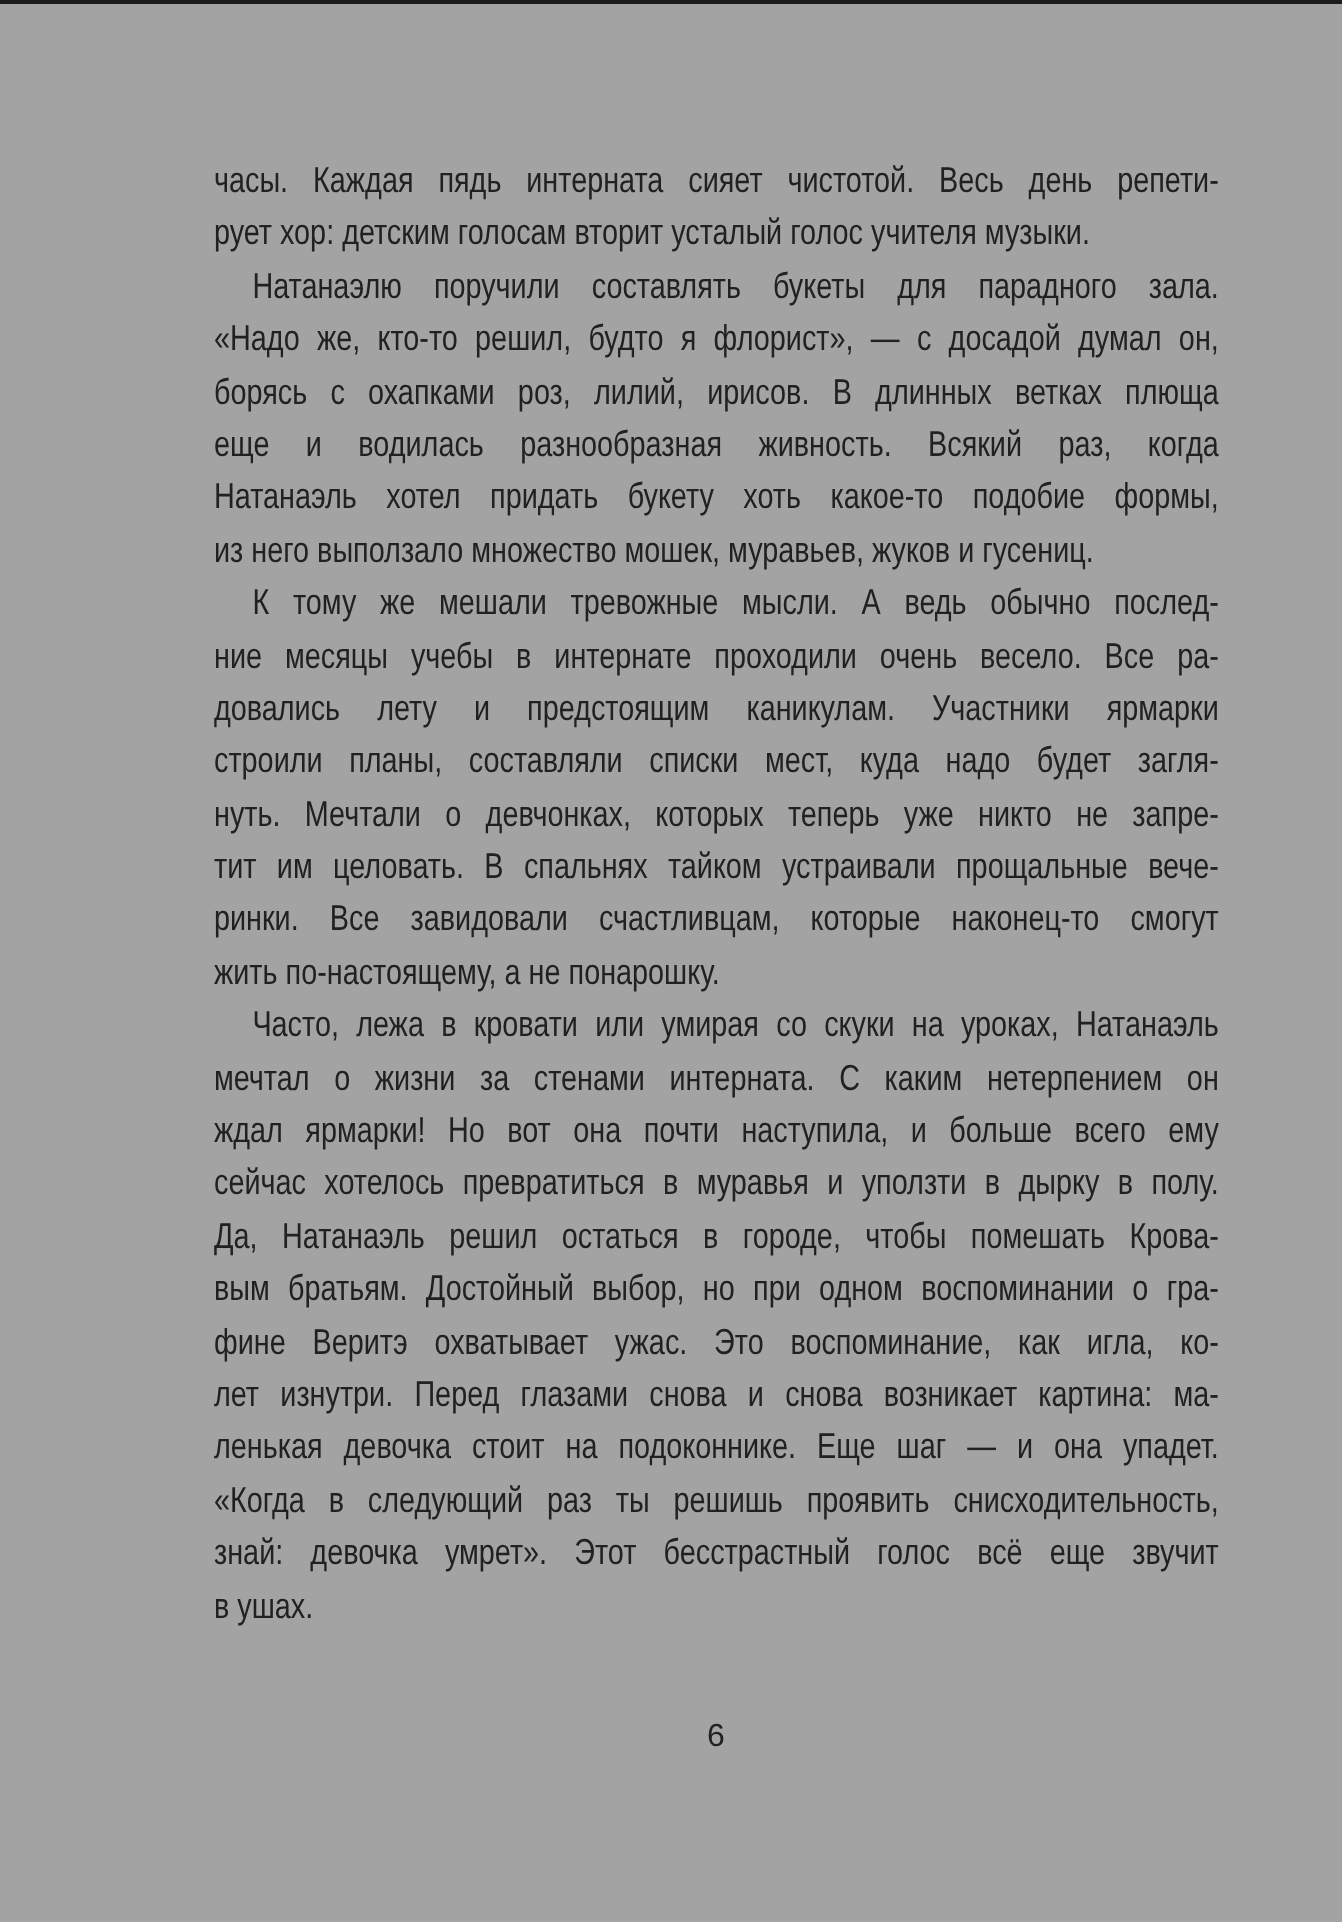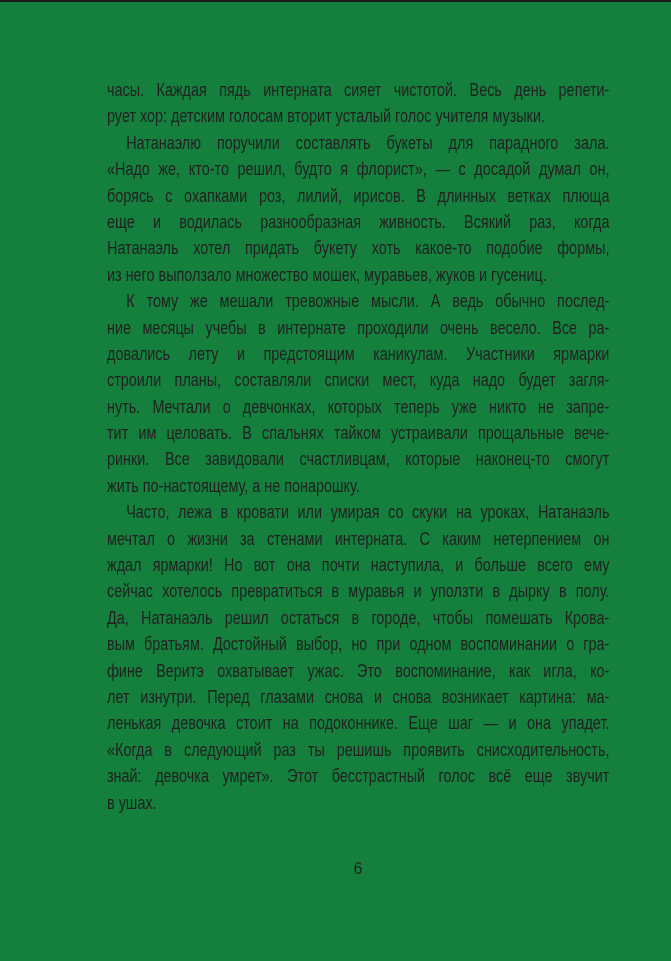--- a/index.html
+++ b/index.html
@@ -8,21 +8,21 @@
     width: 671px;
     height: 961px;
     background: #ffffff;
     overflow: hidden;
     font-family: "Liberation Sans", "DejaVu Sans", sans-serif;
   }
   .page {
     position: relative;
     width: 671px;
     height: 961px;
-    background: #15803d;
+    background: #a3a3a3;
   }
   .top-border {
     position: absolute;
     top: 0;
     left: 0;
     width: 671px;
     height: 2px;
     background: #1c1c1c;
   }
   .text-block {

